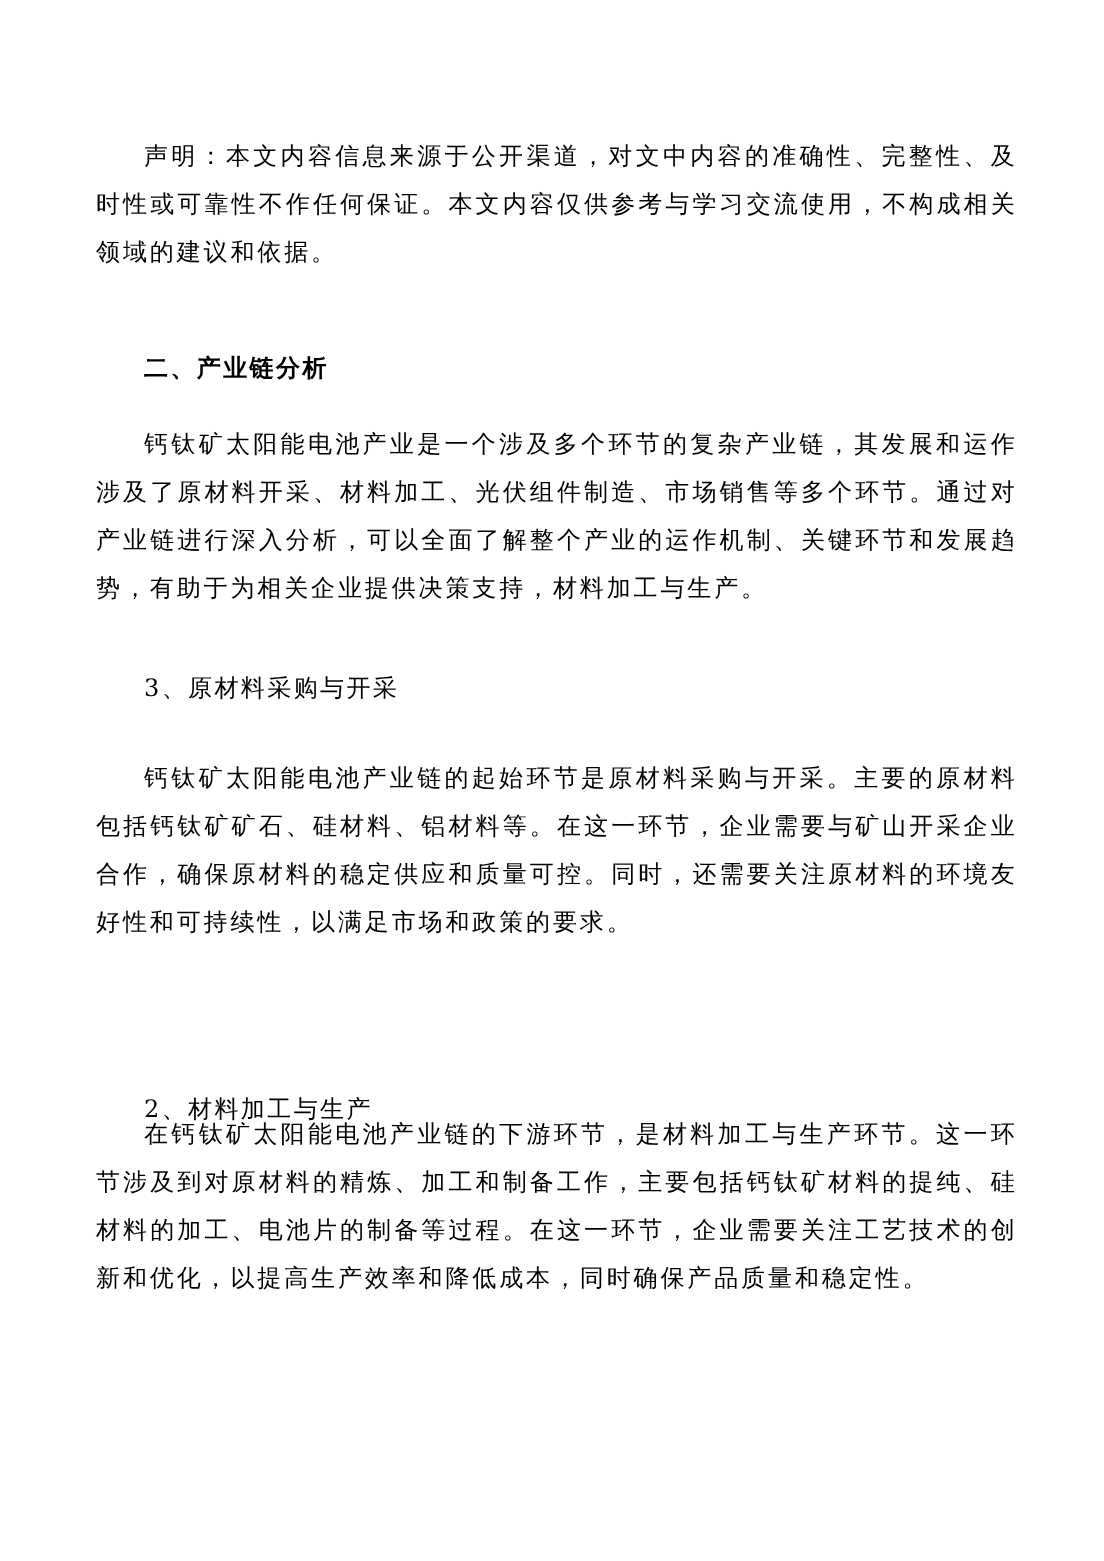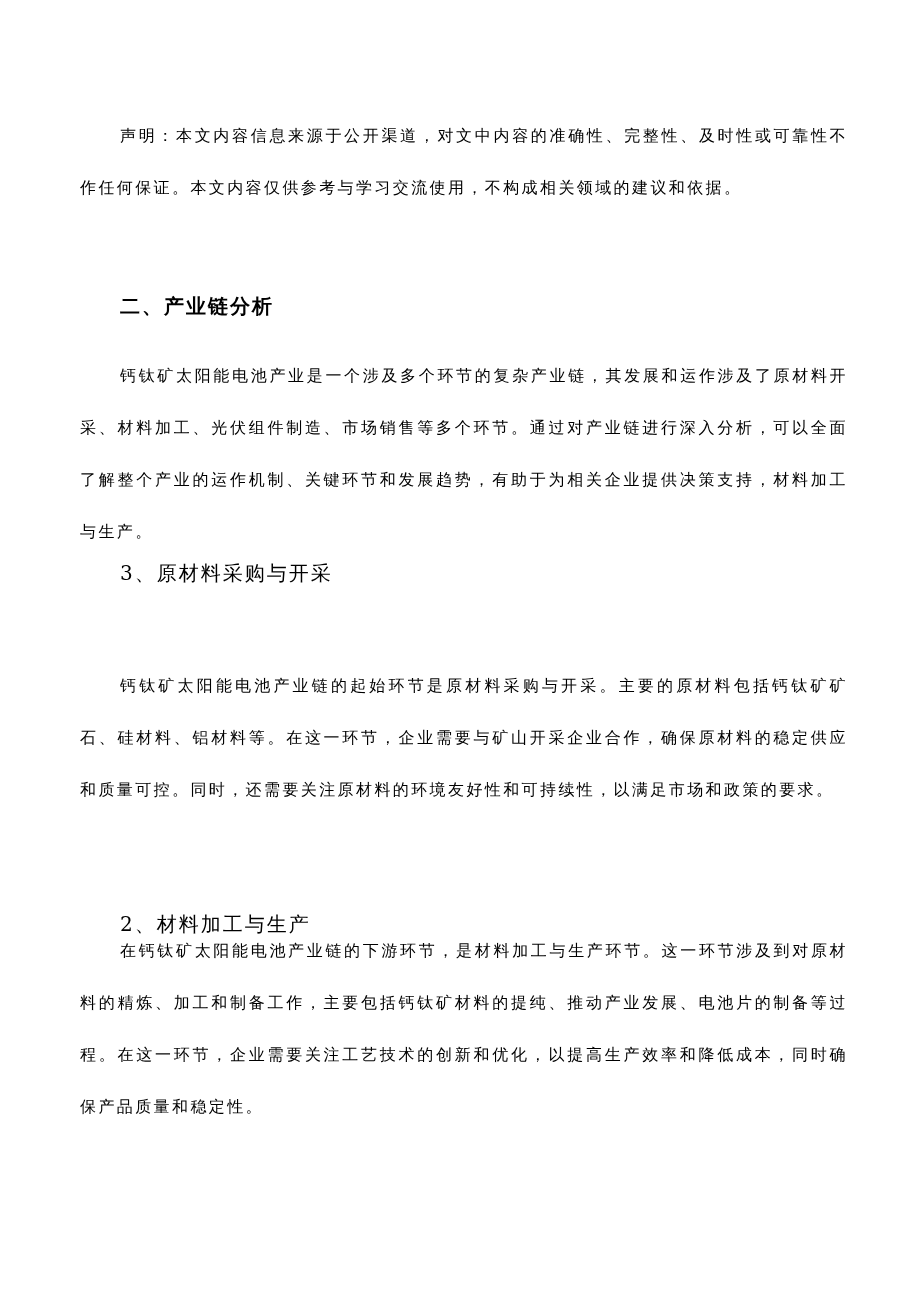--- a/index.html
+++ b/index.html
@@ -18,22 +18,22 @@
     .page {
       position: absolute;
       left: 80px;
       top: 0;
       width: 768px;
     }
     .para {
       position: absolute;
       left: 0;
       width: 768px;
-      font-size: 16px;
-      line-height: 52px;
+      font-size: 20px;
+      line-height: 40px;
       text-indent: 40px;
       text-align: justify;
       letter-spacing: 2.4px;
       margin: 0;
     }
     .heading {
       position: absolute;
       left: 0;
       font-size: 20px;
       line-height: 40px;
@@ -50,18 +50,18 @@
 
 <div class="page">
   <p class="para" style="top:110px;">声明：本文内容信息来源于公开渠道，对文中内容的准确性、完整性、及时性或可靠性不作任何保证。本文内容仅供参考与学习交流使用，不构成相关领域的建议和依据。</p>
 
   <p class="heading bold" style="top:286px;">二、产业链分析</p>
 
   <p class="para" style="top:350px;">钙钛矿太阳能电池产业是一个涉及多个环节的复杂产业链，其发展和运作涉及了原材料开采、材料加工、光伏组件制造、市场销售等多个环节。通过对产业链进行深入分析，可以全面了解整个产业的运作机制、关键环节和发展趋势，有助于为相关企业提供决策支持，材料加工与生产。</p>
 
   <p class="heading" style="top:553px;">3、原材料采购与开采</p>
 
-  <p class="para" style="top:660px;">钙钛矿太阳能电池产业链的起始环节是原材料采购与开采。主要的原材料包括钙钛矿矿石、硅材料、铝材料等。在这一环节，企业需要与矿山开采企业合作，确保原材料的稳定供应和质量可控。同时，还需要关注原材料的环境友好性和可持续性，以满足市场和政策的要求。</p>
+  <p class="para" style="top:628px;">钙钛矿太阳能电池产业链的起始环节是原材料采购与开采。主要的原材料包括钙钛矿矿石、硅材料、铝材料等。在这一环节，企业需要与矿山开采企业合作，确保原材料的稳定供应和质量可控。同时，还需要关注原材料的环境友好性和可持续性，以满足市场和政策的要求。</p>
 
   <p class="heading" style="top:904px;">2、材料加工与生产</p>
 
-  <p class="para" style="top:925px;">在钙钛矿太阳能电池产业链的下游环节，是材料加工与生产环节。这一环节涉及到对原材料的精炼、加工和制备工作，主要包括钙钛矿材料的提纯、推动产业发展、电池片的制备等过程。在这一环节，企业需要关注工艺技术的创新和优化，以提高生产效率和降低成本，同时确保产品质量和稳定性。</p>
+  <p class="para" style="top:925px;">在钙钛矿太阳能电池产业链的下游环节，是材料加工与生产环节。这一环节涉及到对原材料的精炼、加工和制备工作，主要包括钙钛矿材料的提纯、硅材料的加工、电池片的制备等过程。在这一环节，企业需要关注工艺技术的创新和优化，以提高生产效率和降低成本，同时确保产品质量和稳定性。</p>
 </div>
 
 </body></html>

